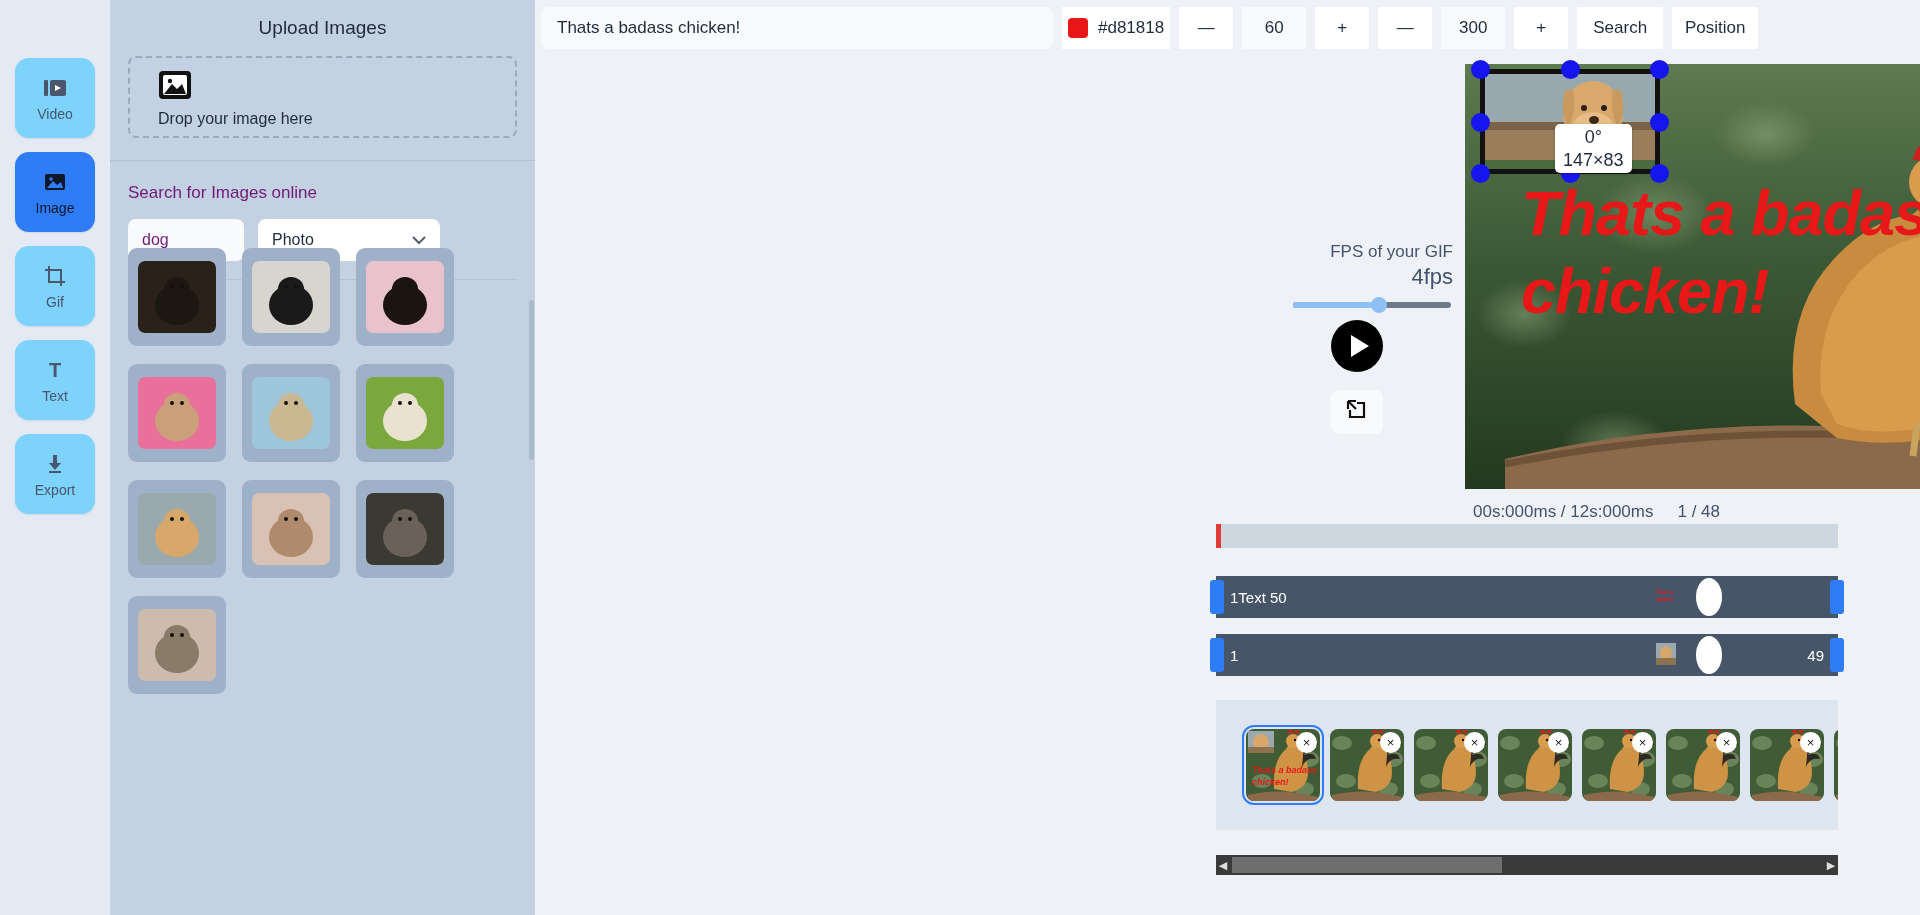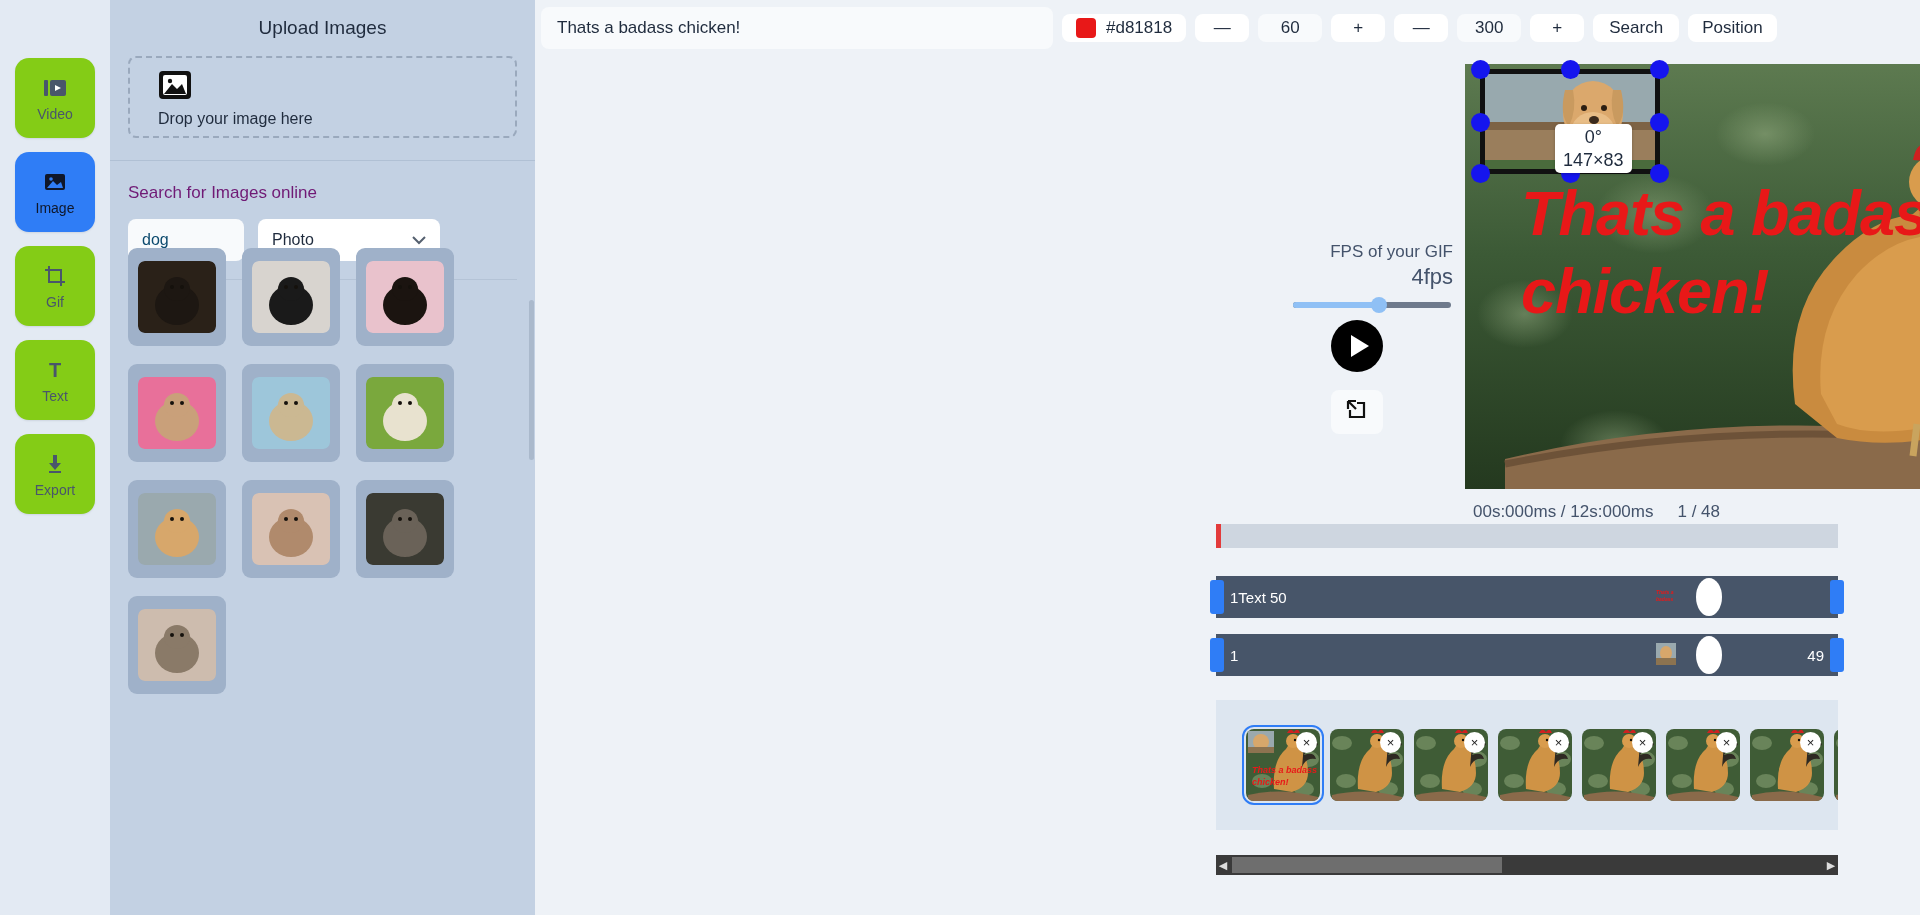--- a/index.html
+++ b/index.html
@@ -14,21 +14,21 @@
   
   .rail {
     width: 110px; height: 915px;
     background: #e3eaf3;
     display: flex; flex-direction: column; align-items: center;
     padding-top: 58px; gap: 14px;
     flex: 0 0 110px;
   }
   .rail-btn {
     width: 80px; height: 80px; border-radius: 14px;
-    background: #84cc16; color: #49566b;
+    background: #7dd3fc; color: #49566b;
     display: flex; flex-direction: column; align-items: center; justify-content: center;
     gap: 6px; cursor: pointer;
     box-shadow: 0 1px 2px rgba(20,40,70,.10);
   }
   .rail-btn.active { background: #2f7df6; color: #0f172a; }
   .rail-btn .glyph { display:flex; align-items:center; justify-content:center; height:26px; }
   .rail-btn .glyph svg { display:block; }
   .rail-lbl { font-size: 14px; line-height: 1; }
 
   
@@ -45,21 +45,21 @@
     border: 2px dashed #9aa9bd; border-radius: 8px;
     height: 82px; padding: 12px 0 0 28px;
   }
   .dropzone .dz-icon { width: 34px; height: 30px; }
   .dz-text { font-size: 16px; color: #1f2b3d; margin-top: 6px; }
   .panel-div { height: 1px; background: #b0c0d4; margin: 22px 0 0; }
   .search-head { font-size: 17px; color: #701a75; padding: 22px 0 0 18px; }
   .search-row { display: flex; gap: 14px; padding: 16px 18px 0; }
   .search-input {
     width: 116px; height: 42px; border: none; border-radius: 8px;
-    background: #f8fafc; padding: 0 14px; font-size: 16px; color: #0c4a6e;
+    background: #f8fafc; padding: 0 14px; font-size: 16px; color: #701a75;
     font-family: "Liberation Sans", sans-serif; outline: none;
   }
   .search-select {
     width: 182px; height: 42px; border: none; border-radius: 8px;
     background: #ffffff; padding: 0 14px; font-size: 16px; color: #1f2b3d;
     display: flex; align-items: center; justify-content: space-between; cursor: pointer;
   }
   .sep2 { height:1px; background:#b4c3d6; margin: 18px 18px 0; }
 
   .results { padding: 4px 18px 0; display:flex; flex-wrap: wrap; gap: 18px 16px; margin-top: -36px; }
@@ -76,23 +76,23 @@
   .toolbar {
     position:absolute; top:6px; left:6px; right:0; height:44px;
     display:flex; align-items:center; gap:9px;
   }
   .tb-text {
     width: 512px; height: 42px; border:none; border-radius:8px; background:#f8fafc;
     padding: 0 16px; font-size: 17px; color:#1f2b3d; outline:none;
     font-family: "Liberation Sans", sans-serif;
   }
   .tb-btn {
-    height: 28px; min-width: 54px; border-radius:8px; background:#ffffff;
+    height: 42px; min-width: 54px; border-radius:0; background:#ffffff;
     display:flex; align-items:center; justify-content:center; gap:10px;
-    font-size: 17px; color:#1f2b3d; cursor:pointer; padding: 0 14px;
+    font-size: 17px; color:#1f2b3d; cursor:pointer; padding: 0 6px;
   }
   .tb-val { background:#f8fafc; min-width:64px; }
   .swatch { width:20px; height:20px; border-radius:4px; }
   .tb-wide { min-width: 86px; }
 
   
   .stage { position:absolute; top:62px; left:0; right:0; height:420px; }
   .canvas {
     position:absolute; left: 930px; top: 2px; width: 770px; height: 425px;
     background:#1b3a1b; overflow:hidden;

